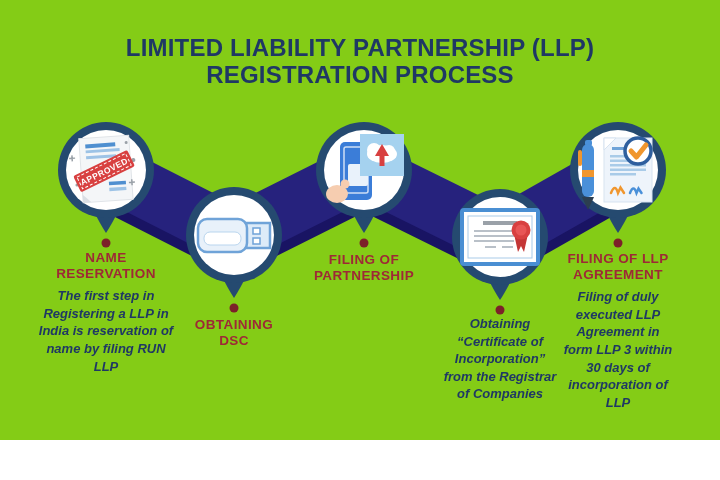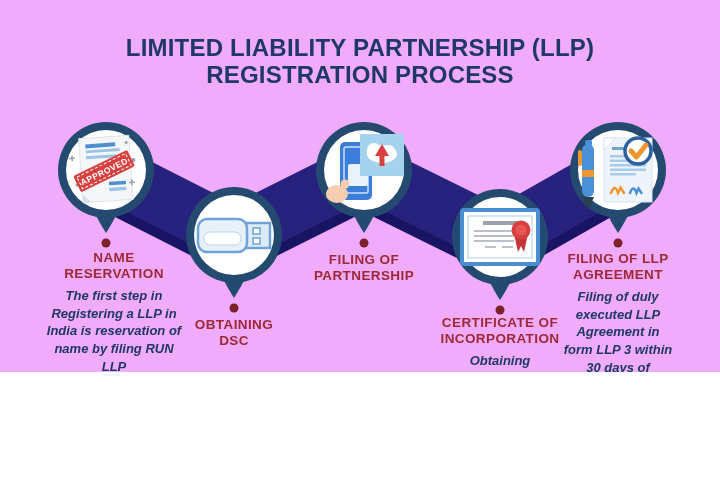--- a/index.html
+++ b/index.html
@@ -1,36 +1,36 @@
 <!DOCTYPE html>
 <html><head>
 <meta charset="utf-8">
 <style>
   html,body { margin:0; padding:0; background:#ffffff; }
   .canvas {
-    position:relative; width:720px; height:372px; overflow:hidden;
-    background:#f0abfc;
+    position:relative; width:720px; height:440px; overflow:hidden;
+    background:#84cc16;
     font-family:"Liberation Sans", sans-serif;
   }
   .title {
     position:absolute; top:35px; left:0; width:720px; margin:0;
     text-align:center; font-size:24px; font-weight:bold; line-height:1.12;
     color:#1f3864; letter-spacing:0.2px; white-space:pre-line;
   }
   svg.graphic { position:absolute; left:0; top:0; }
   .step-label { position:absolute; width:180px; text-align:center; }
   .step-label h2 {
     margin:0 0 5px 0; font-size:13.5px; font-weight:bold; line-height:1.2;
     color:#9e2936; letter-spacing:0.4px; white-space:pre-line;
   }
   .step-label p {
     margin:0; font-size:13px; font-weight:bold; line-height:1.35;
     color:#1f3864; white-space:pre-line;font-style:italic;
   }
-  .lbl-1 { left:24px;  top:250px; }
+  .lbl-1 { left:16px;  top:250px; }
   .lbl-2 { left:144px; top:317px; }
   .lbl-3 { left:274px; top:252px; }
   .lbl-4 { left:410px; top:315px; }
   .lbl-5 { left:528px; top:251px; }
 </style>
 </head>
 <body>
 
 <div class="canvas">
 
@@ -161,22 +161,20 @@
   </div>
   <div class="step-label lbl-2">
     <h2>OBTAINING
 DSC</h2>
   </div>
   <div class="step-label lbl-3">
     <h2>FILING OF
 PARTNERSHIP</h2>
   </div>
   <div class="step-label lbl-4">
-    <h2>CERTIFICATE OF
-INCORPORATION</h2>
     <p>Obtaining
 “Certificate of
 Incorporation”
 from the Registrar
 of Companies</p>
   </div>
   <div class="step-label lbl-5">
     <h2>FILING OF LLP
 AGREEMENT</h2>
     <p>Filing of duly

